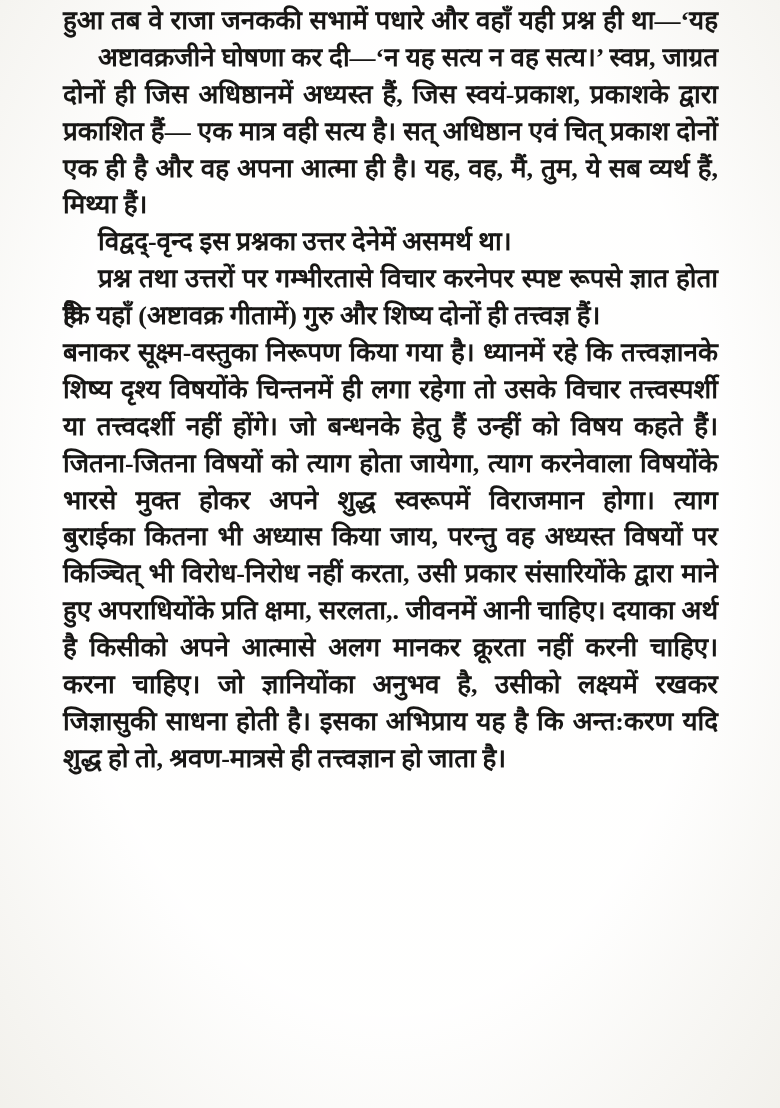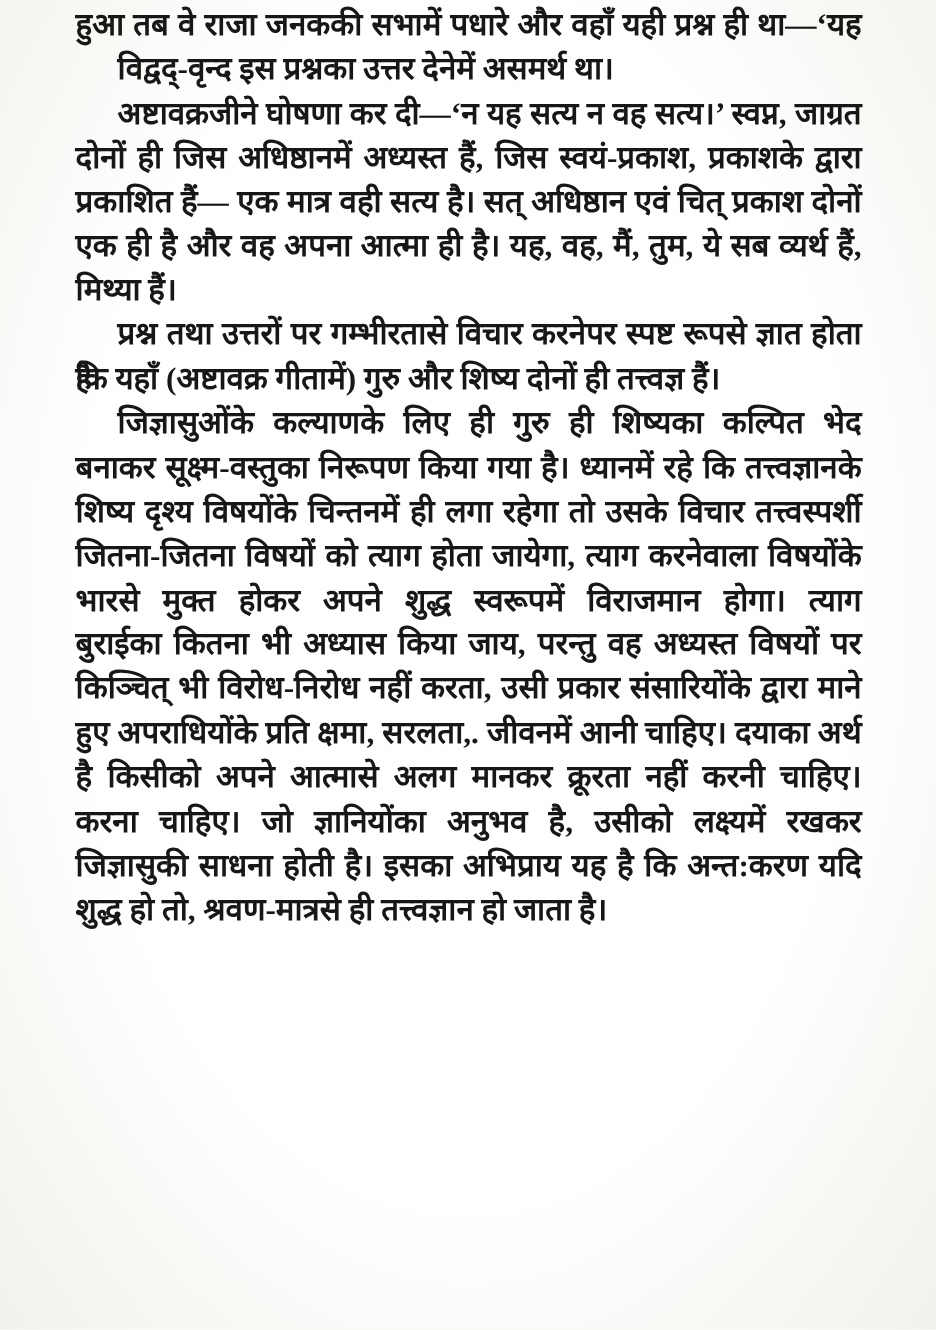--- a/index.html
+++ b/index.html
@@ -48,37 +48,37 @@
 </style>
 </head>
 <body>
 
 <div class="page">
   <div class="text-block">
       <div class="para">
         <div class="line para-start">हुआ तब वे राजा जनककी सभामें पधारे और वहाँ यही प्रश्न ही था—‘यह</div>
       </div>
       <div class="para">
-        <div class="line para-start para-end indented">विद्वद्-वृन्द इस प्रश्नका उत्तर देनेमें असमर्थ था।</div>
-      </div>
-      <div class="para">
         <div class="line para-start indented">अष्टावक्रजीने घोषणा कर दी—‘न यह सत्य न वह सत्य।’ स्वप्न, जाग्रत</div>
         <div class="line indented">दोनों ही जिस अधिष्ठानमें अध्यस्त हैं, जिस स्वयं-प्रकाश, प्रकाशके द्वारा</div>
         <div class="line indented">प्रकाशित हैं— एक मात्र वही सत्य है। सत् अधिष्ठान एवं चित् प्रकाश दोनों</div>
         <div class="line indented">एक ही है और वह अपना आत्मा ही है। यह, वह, मैं, तुम, ये सब व्यर्थ हैं,</div>
         <div class="line para-end indented">मिथ्या हैं।</div>
       </div>
       <div class="para">
+        <div class="line para-start para-end indented">विद्वद्-वृन्द इस प्रश्नका उत्तर देनेमें असमर्थ था।</div>
+      </div>
+      <div class="para">
         <div class="line para-start indented">प्रश्न तथा उत्तरों पर गम्भीरतासे विचार करनेपर स्पष्ट रूपसे ज्ञात होता है</div>
         <div class="line para-end indented">कि यहाँ (अष्टावक्र गीतामें) गुरु और शिष्य दोनों ही तत्त्वज्ञ हैं।</div>
       </div>
       <div class="para">
-        <div class="line para-start indented">जिज्ञासुओंके कल्याणके लिए ही गुरु ही शिष्यका कल्पित भेद</div>
         <div class="line indented">बनाकर सूक्ष्म-वस्तुका निरूपण किया गया है। ध्यानमें रहे कि तत्त्वज्ञानके</div>
         <div class="line indented">शिष्य दृश्य विषयोंके चिन्तनमें ही लगा रहेगा तो उसके विचार तत्त्वस्पर्शी</div>
+        <div class="line indented">या तत्त्वदर्शी नहीं होंगे। जो बन्धनके हेतु हैं उन्हीं को विषय कहते हैं।</div>
         <div class="line indented">जितना-जितना विषयों को त्याग होता जायेगा, त्याग करनेवाला विषयोंके</div>
         <div class="line indented">भारसे मुक्त होकर अपने शुद्ध स्वरूपमें विराजमान होगा। त्याग</div>
         <div class="line indented">बुराईका कितना भी अध्यास किया जाय, परन्तु वह अध्यस्त विषयों पर</div>
         <div class="line indented">किञ्चित् भी विरोध-निरोध नहीं करता, उसी प्रकार संसारियोंके द्वारा माने</div>
         <div class="line indented">हुए अपराधियोंके प्रति क्षमा, सरलता,. जीवनमें आनी चाहिए। दयाका अर्थ</div>
         <div class="line indented">है किसीको अपने आत्मासे अलग मानकर क्रूरता नहीं करनी चाहिए।</div>
         <div class="line indented">करना चाहिए। जो ज्ञानियोंका अनुभव है, उसीको लक्ष्यमें रखकर</div>
         <div class="line indented">जिज्ञासुकी साधना होती है। इसका अभिप्राय यह है कि अन्त:करण यदि</div>
         <div class="line para-end indented">शुद्ध हो तो, श्रवण-मात्रसे ही तत्त्वज्ञान हो जाता है।</div>
       </div>

